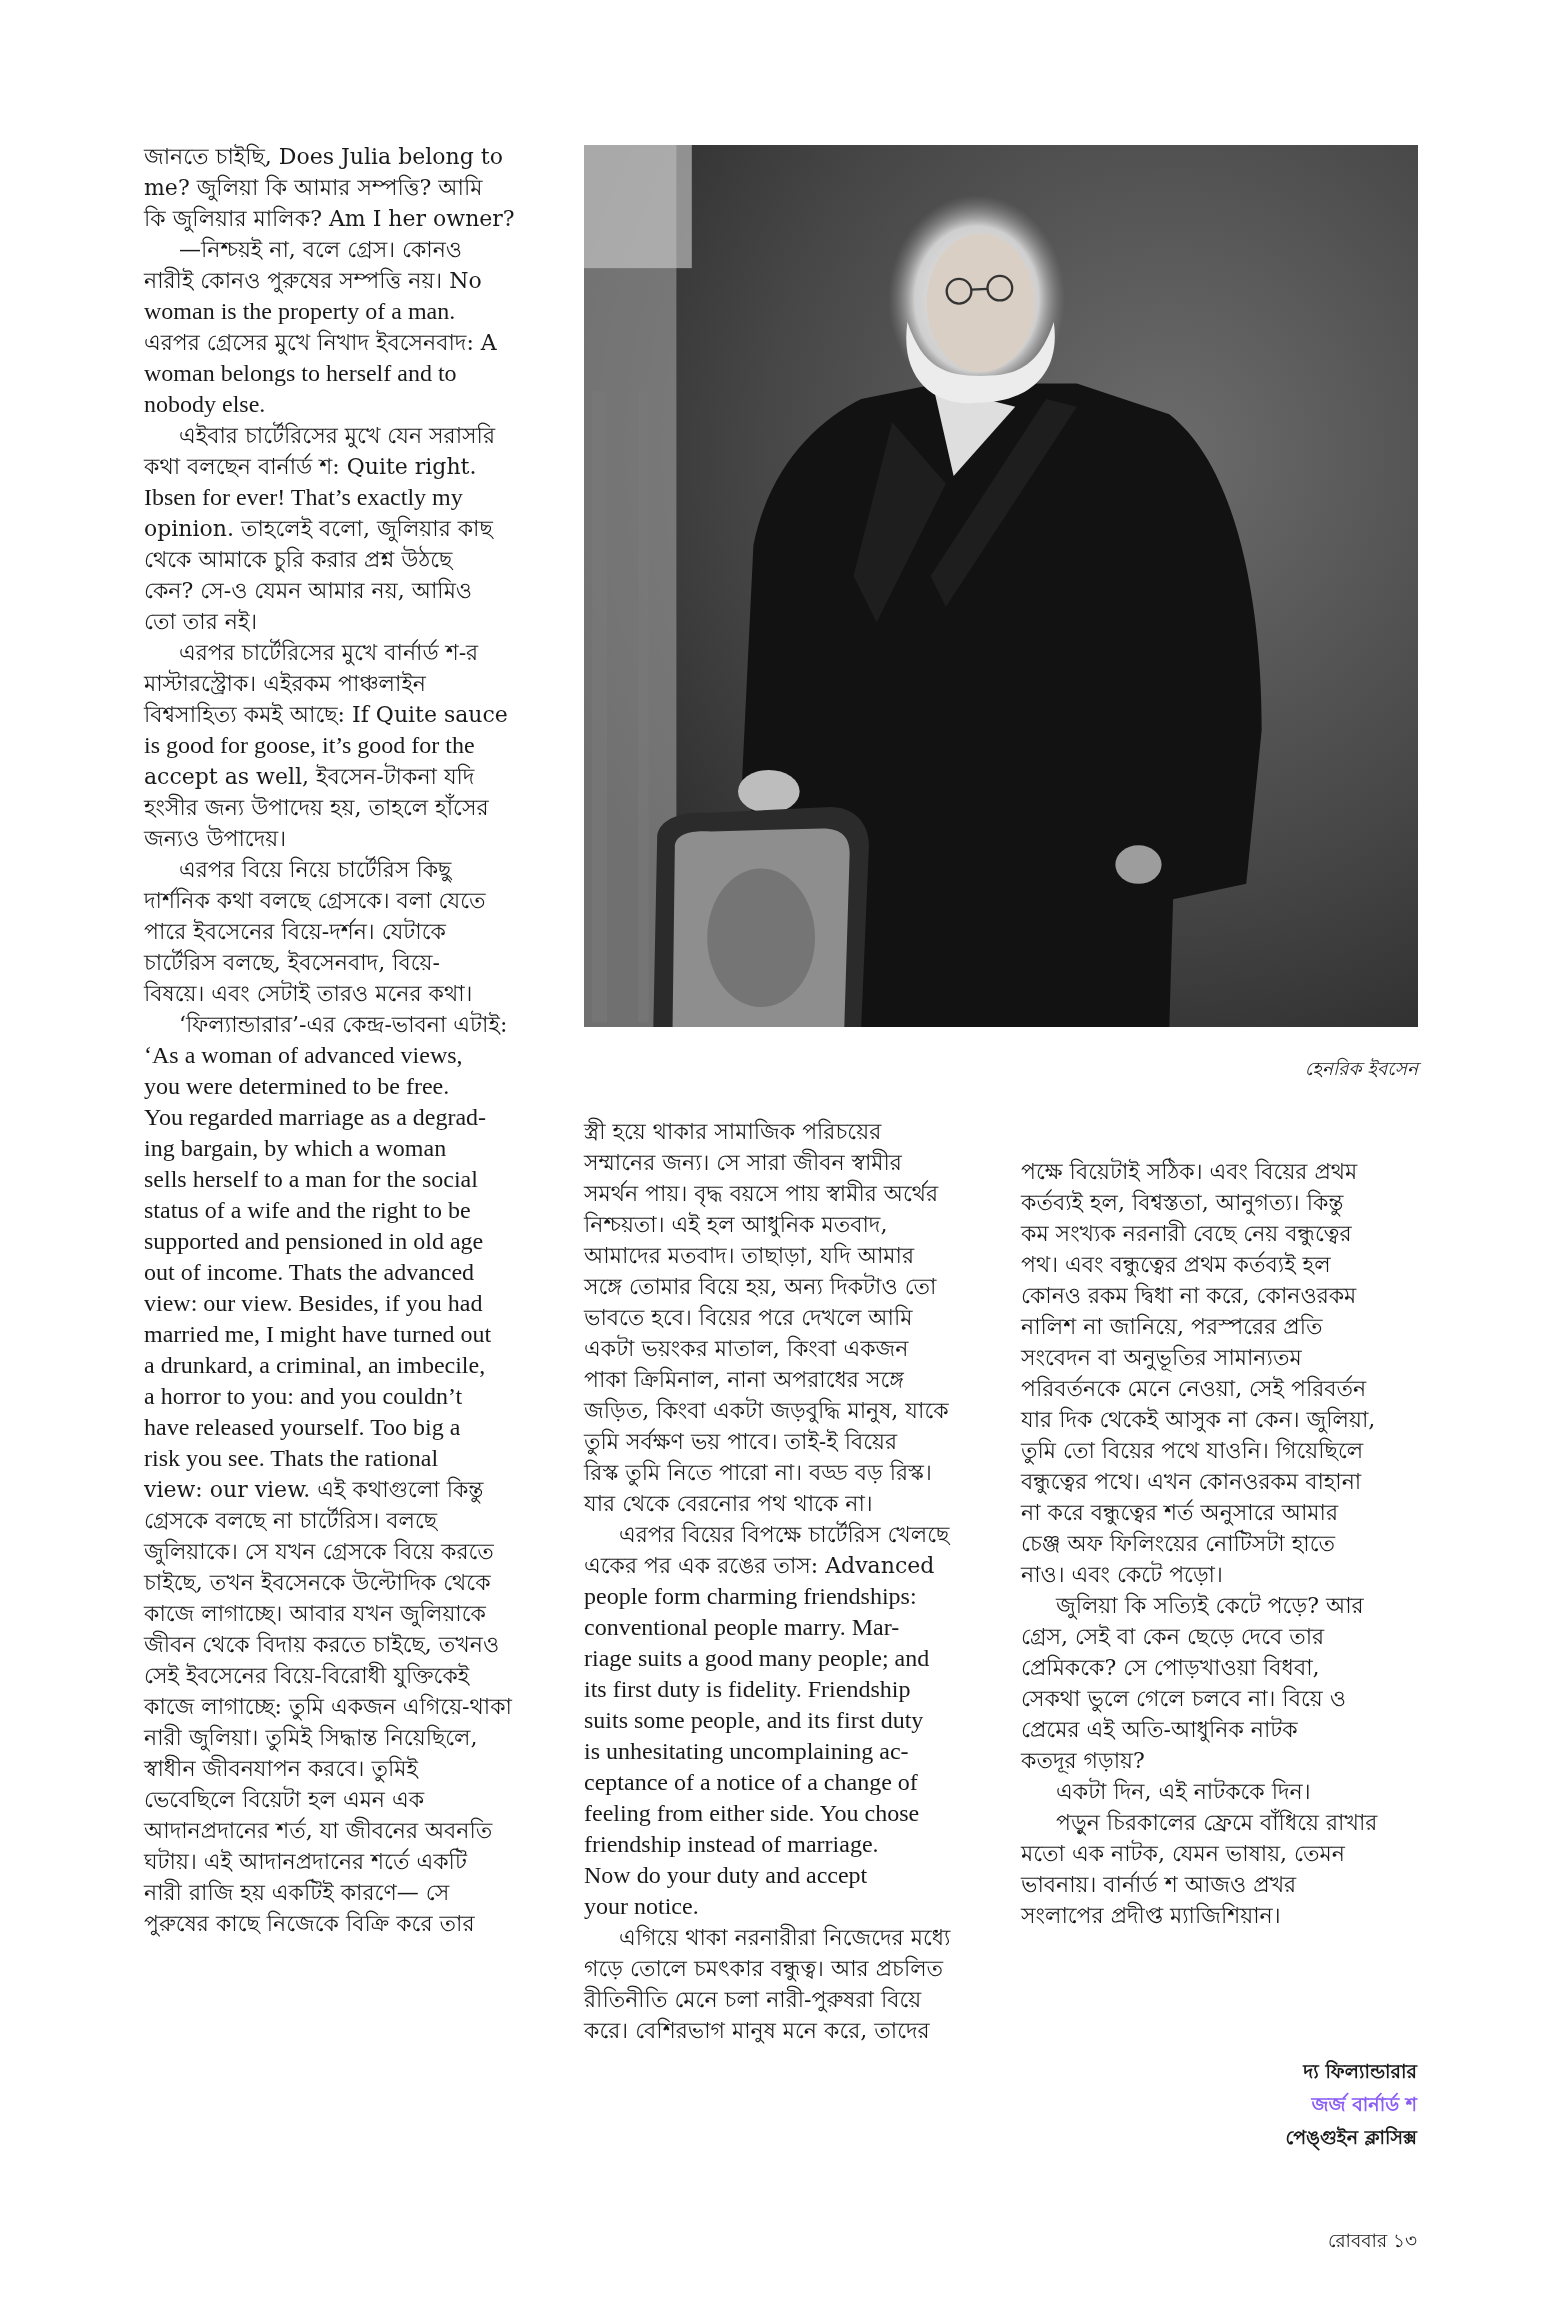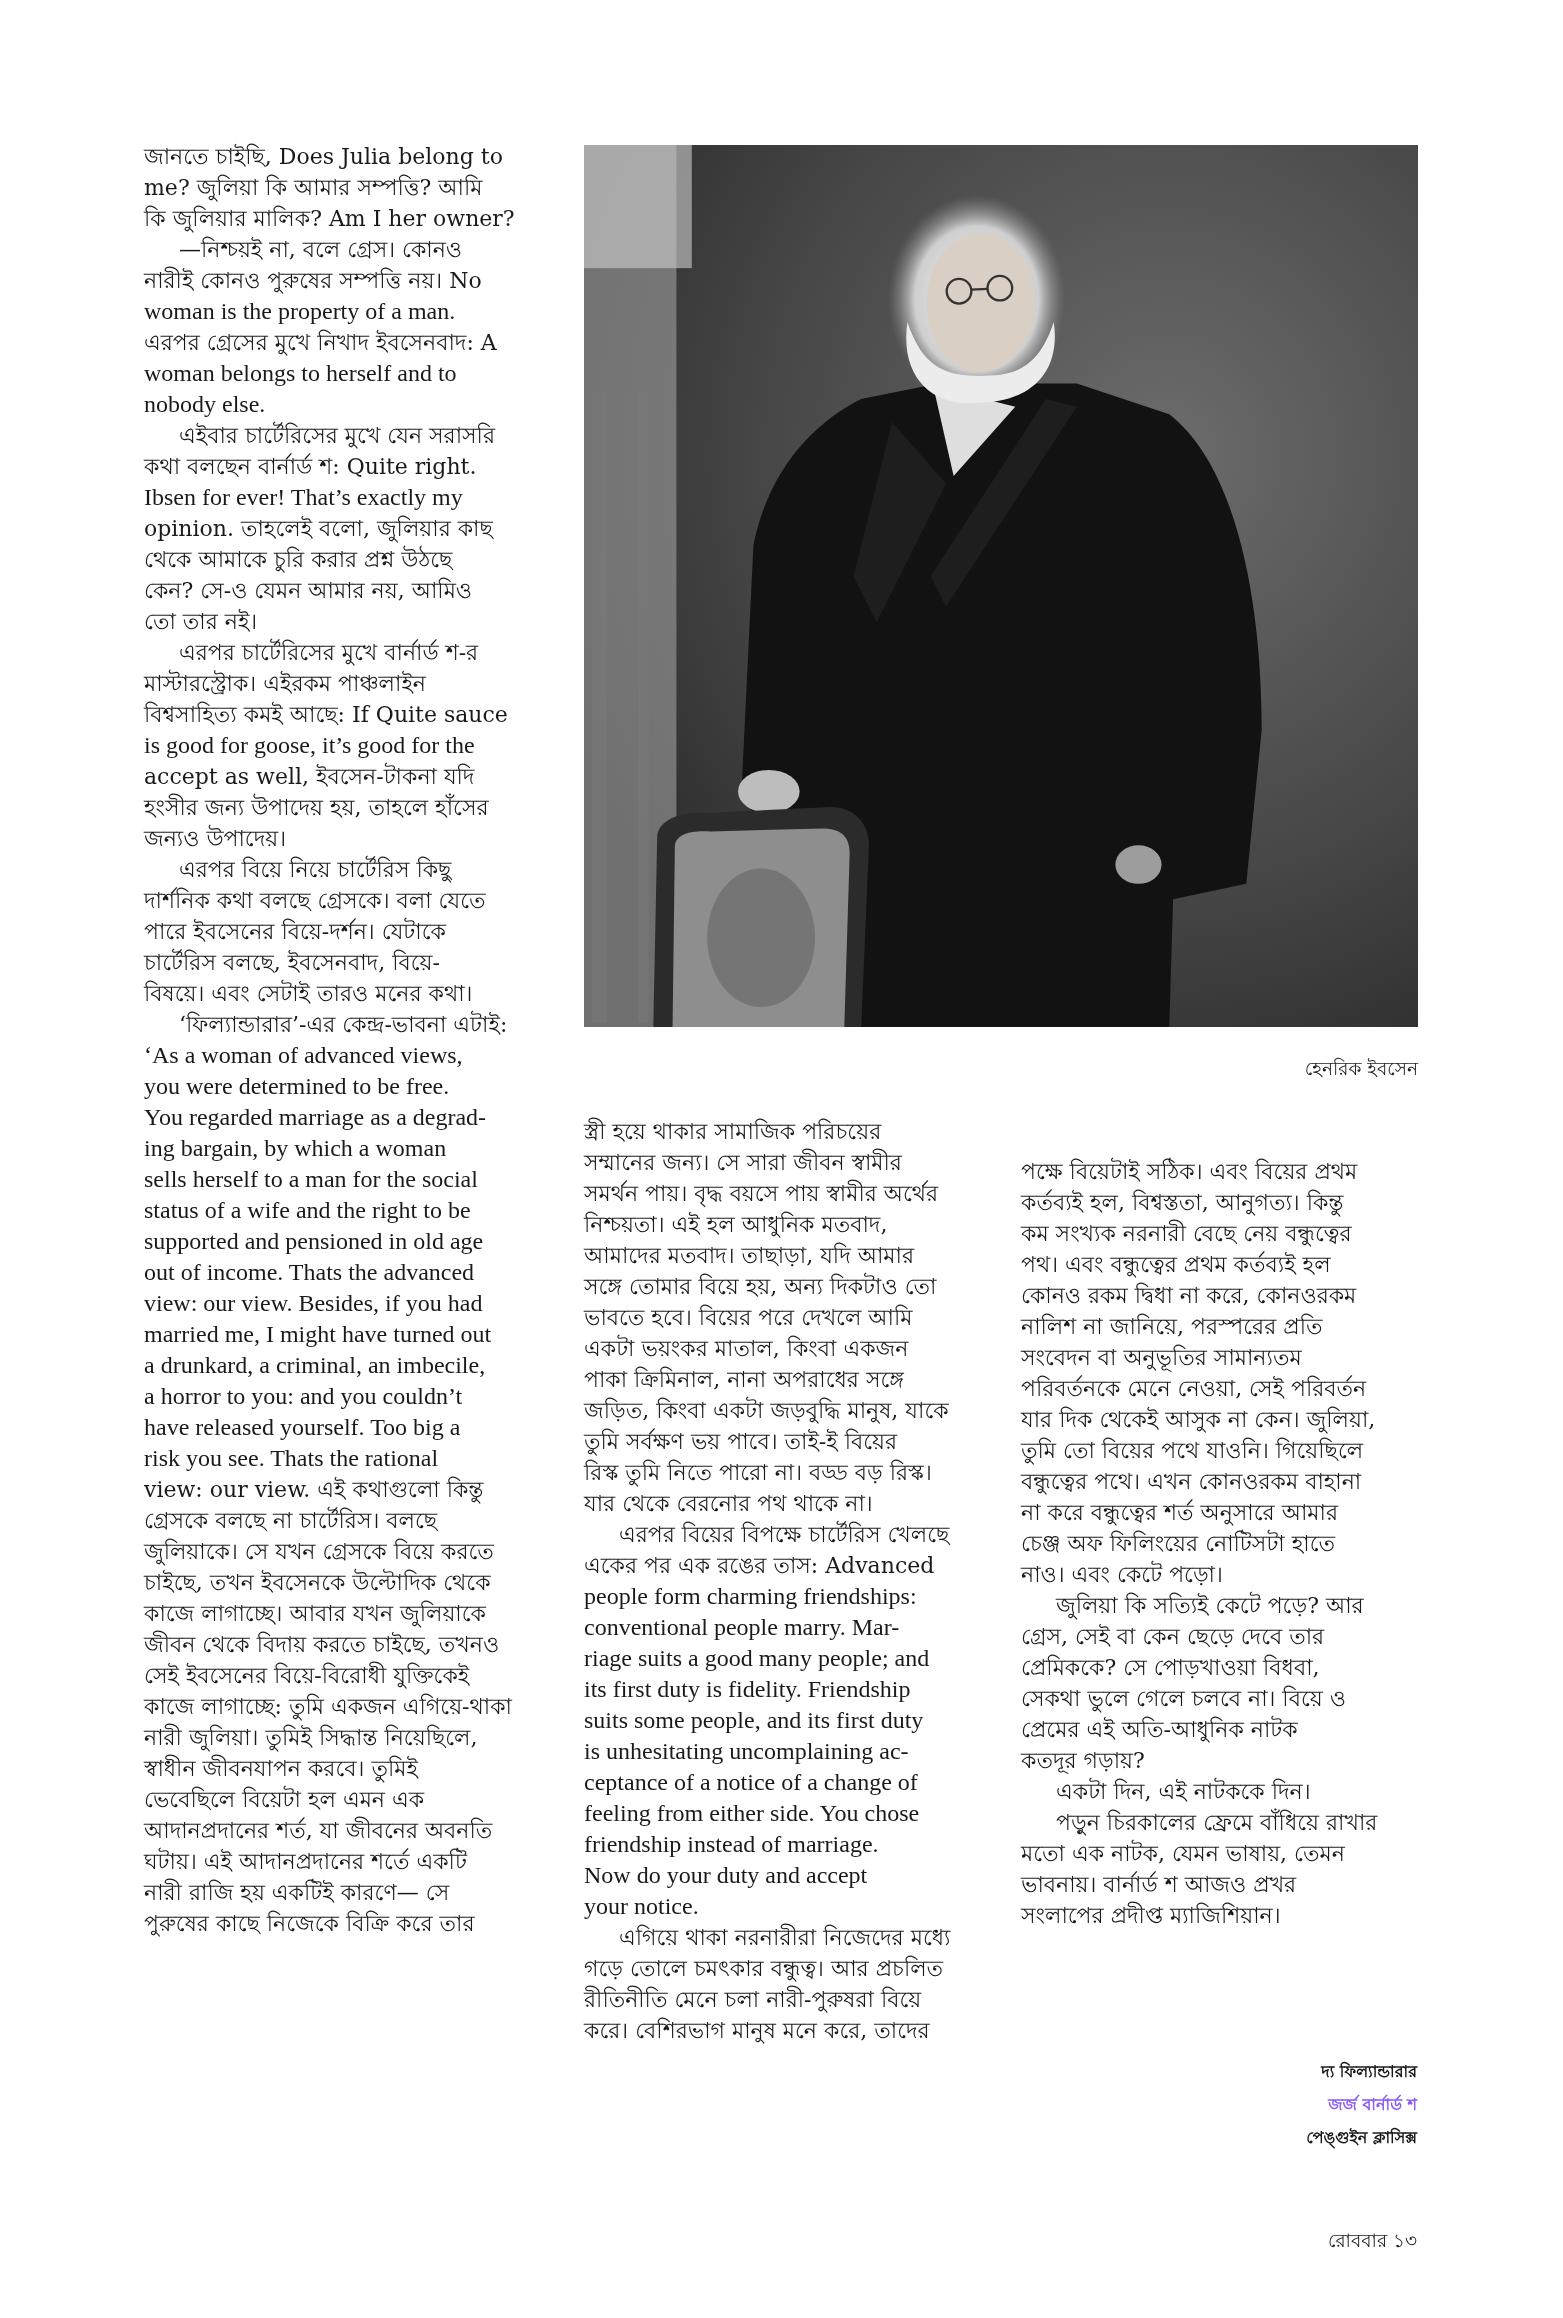--- a/index.html
+++ b/index.html
@@ -8,22 +8,22 @@
   .col { position: absolute; font-size: 22px; line-height: 31px; }
   .col .ln { display: block; white-space: nowrap; }
   .col .ln.indent { padding-left: 35px; }
   .col .ln.latin { font-family: "Liberation Serif", "DejaVu Serif", serif; font-size: 24px; }
   #col-left { left: 144px; top: 141px; width: 400px; }
   #col-mid { left: 584px; top: 1116px; width: 400px; }
   #col-right { left: 1021px; top: 1116px; width: 400px; margin-top: 40px; }
   #photo { position: absolute; left: 584px; top: 145px; width: 834px; height: 882px; overflow: hidden;
            background: radial-gradient(ellipse at 70% 35%, #6a6a6a 0%, #4a4a4a 45%, #2c2c2c 100%); }
   #photo svg { width: 100%; height: 100%; display: block; }
-  #caption { position: absolute; right: 145px; top: 1055px; font-size: 18.5px; color: #222; }
-  #credits { position: absolute; right: 146px; top: 2055px; text-align: right; font-size: 16px;
+  #caption { position: absolute; right: 145px; top: 1055px; font-size: 18.5px; color: #222; font-style: italic; }
+  #credits { position: absolute; right: 146px; top: 2055px; text-align: right; font-size: 19px;
              line-height: 33px; font-weight: bold; font-family: "DejaVu Sans", "Liberation Sans", sans-serif; }
   #credits .author { color: #e02028; }
   #folio { position: absolute; right: 146px; top: 2194px; font-size: 18.5px; color: #222; margin-top: 33px; }
 </style>
 </head>
 <body>
 
 <div id="col-left" class="col">
     <span class="ln">জানতে চাইছি, Does Julia belong to</span>
     <span class="ln">me? জুলিয়া কি আমার সম্পত্তি? আমি</span>

